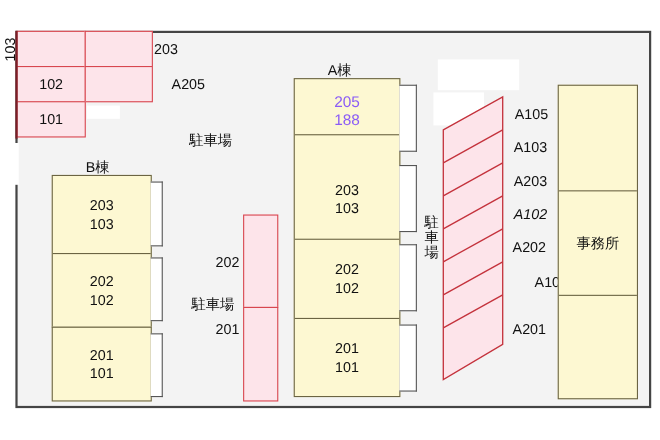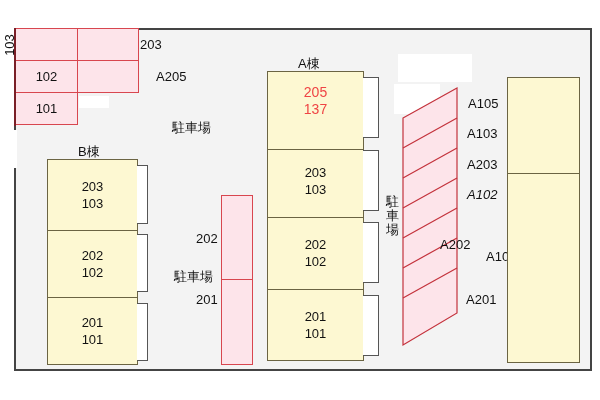--- a/index.html
+++ b/index.html
@@ -70,24 +70,24 @@
 <div class="abs balc" style="left:137px;top:303px;width:11px;height:58px;"></div>
 
 <div class="abs pink" style="left:221px;top:195px;width:32px;height:85px;"></div>
 <div class="abs pink" style="left:221px;top:279px;width:32px;height:86px;"></div>
 <div class="abs lbl" style="left:196px;top:231px;">202</div>
 <div class="abs lbl" style="left:174px;top:268px;">駐車場</div>
 <div class="abs lbl" style="left:196px;top:292px;">201</div>
 
 <div class="abs lbl" style="left:298px;top:55px;">A棟</div>
 <div class="abs bldg" style="left:267px;top:71px;width:97px;height:290px;">
-  <div class="unit" style="top:0;height:78px;align-items:flex-start;padding-top:12px;box-sizing:border-box;color:#ef4444;font-size:14px;">
+  <div class="unit" style="top:0;height:51px;align-items:flex-start;padding-top:12px;box-sizing:border-box;color:#8b5cf6;font-size:14px;">
     <div>
         <div>205</div>
-        <div>137</div>
+        <div>188</div>
       </div>
   </div>
   <div class="unit" style="top:73px;height:72px;">
     <div>
         <div>203</div>
         <div>103</div>
       </div>
   </div>
   <div class="unit" style="top:145px;height:72px;">
     <div>
@@ -120,20 +120,23 @@
 </svg>
 <div class="abs" style="left:386px;top:195px;font-size:13px;line-height:14px;">
   <div>駐</div>
   <div>車</div>
   <div>場</div>
 </div>
 <div class="abs lbl" style="left:468px;top:96px;">A105</div>
 <div class="abs lbl" style="left:467px;top:126px;">A103</div>
 <div class="abs lbl" style="left:467px;top:157px;">A203</div>
 <div class="abs lbl" style="left:467px;top:187px;font-style:italic;">A102</div>
-<div class="abs lbl" style="left:440px;top:217px;margin-top:20px;">A202</div>
+<div class="abs lbl" style="left:466px;top:217px;">A202</div>
 <div class="abs lbl" style="left:466px;top:249px;margin-left:20px;">A101</div>
 <div class="abs lbl" style="left:466px;top:292px;">A201</div>
 
 <div class="abs bldg" style="left:507px;top:77px;width:73px;height:286px;">
   <div class="unit" style="top:0;height:95px;"></div>
+  <div class="unit" style="top:95px;height:95px;">
+    <span>事務所</span>
+  </div>
   <div class="unit" style="top:190px;height:94px;"></div>
 </div>
 
 </body></html>

